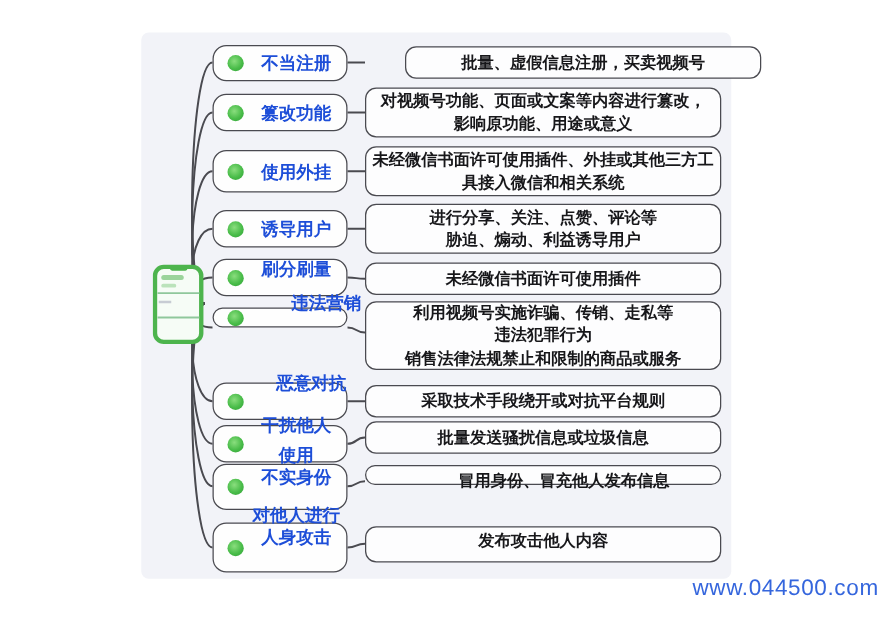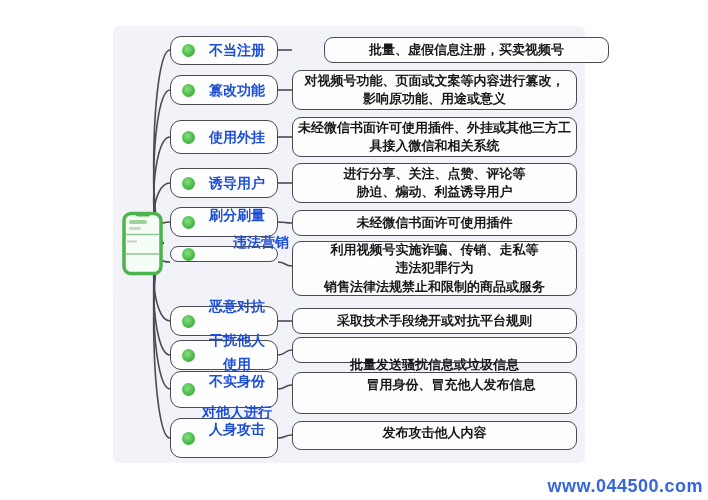--- a/index.html
+++ b/index.html
@@ -27,21 +27,21 @@
     font-weight:700;font-size:14px;line-height:17px;color:#1d4ed8;
   }
   .llines div{white-space:nowrap;}
   .dbox{
     position:absolute;left:292px;width:285px;box-sizing:border-box;
     background:#fdfdfe;border:1.5px solid #4a4a50;border-radius:9px;
     display:flex;flex-direction:column;justify-content:center;align-items:center;
   }
   .dline{white-space:nowrap;font-weight:700;font-size:13px;line-height:18.5px;color:#17171a;}
   .watermark{
-    position:absolute;right:5px;bottom:3px;font-size:18px;font-weight:700;
+    position:absolute;right:5px;bottom:19px;font-size:18px;font-weight:400;
     color:#3566dd;letter-spacing:.5px;margin-left:48px;
   }
 </style>
 </head>
 <body>
 
 <div class="stage">
   <div class="panel"></div>
 
   <svg id="connectors" width="708" height="500">
@@ -134,44 +134,44 @@
           <div>违法营销</div>
         </div>
       </div>
       <div class="dbox" style="top: 241px; height: 55px;">
         <div class="dline">利用视频号实施诈骗、传销、走私等</div>
         <div class="dline">违法犯罪行为</div>
         <div class="dline">销售法律法规禁止和限制的商品或服务</div>
       </div>
       <div class="lbox" style="top: 306px; height: 30px;">
         <span class="dot"></span>
-        <div class="llines" style="transform: translateY(-15px);">
+        <div class="llines" style="transform: translateY(-15px); text-align: right;">
           <div>恶意对抗</div>
         </div>
       </div>
       <div class="dbox" style="top: 308px; height: 26px;">
         <div class="dline">采取技术手段绕开或对抗平台规则</div>
       </div>
       <div class="lbox" style="top: 340px; height: 30px;">
         <span class="dot"></span>
         <div class="llines" style="transform: translateY(-15px);">
           <div>干扰他人</div>
         </div>
       </div>
-      <div class="dbox" style="top: 337px; height: 26px; justify-content: flex-start; padding-top: 18px;">
+      <div class="dbox" style="top: 337px; height: 26px; justify-content: flex-start; padding-top: 3px;">
         <div class="dline">批量发送骚扰信息或垃圾信息</div>
       </div>
       <div class="lbox" style="top: 371px; height: 37px;">
         <span class="dot"></span>
         <div class="llines" style="transform: translateY(-17px);">
           <div>使用</div>
           <div>不实身份</div>
         </div>
       </div>
-      <div class="dbox" style="top: 372px; height: 42px; justify-content: flex-start; padding-top: 3px; padding-left: 33px;">
+      <div class="dbox" style="top: 372px; height: 16px; justify-content: flex-start; padding-top: 3px; padding-left: 33px;">
         <div class="dline">冒用身份、冒充他人发布信息</div>
       </div>
       <div class="lbox" style="top: 418px; height: 40px;">
         <span class="dot"></span>
         <div class="llines" style="transform: translateY(-17px);">
           <div>对他人进行</div>
           <div>人身攻击</div>
         </div>
       </div>
       <div class="dbox" style="top: 421px; height: 29px; justify-content: flex-start; padding-top: 2px;">

